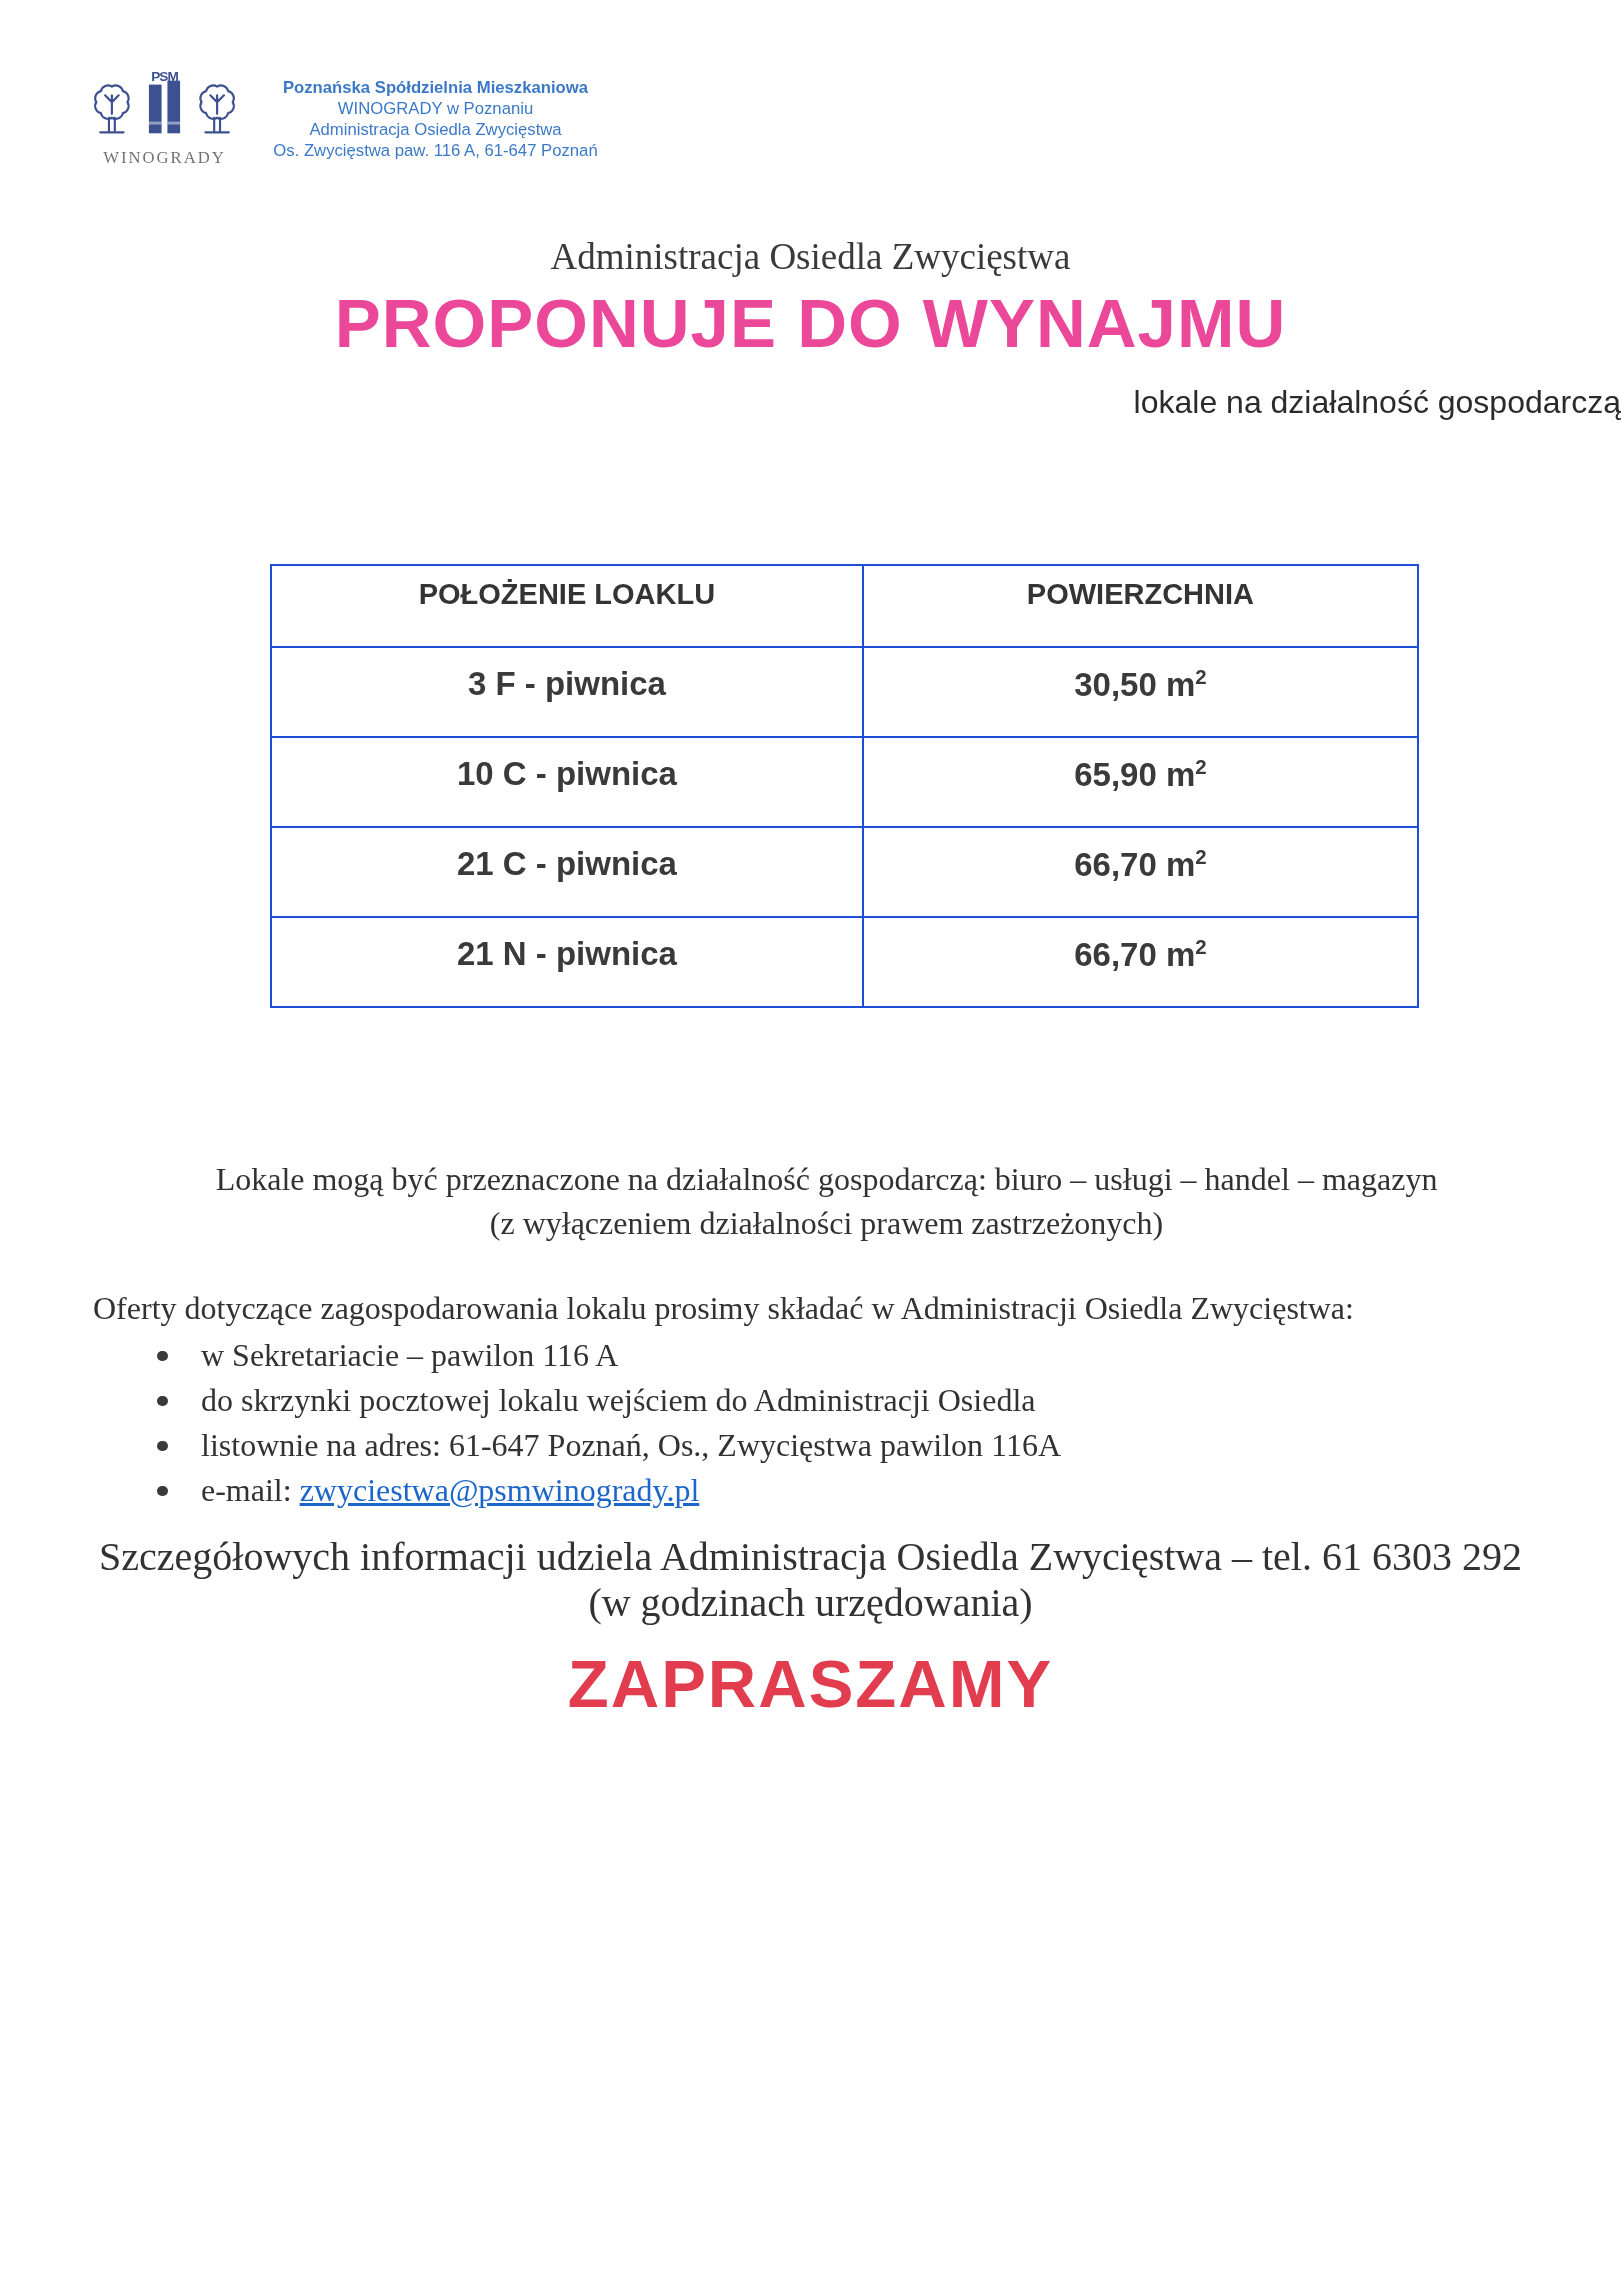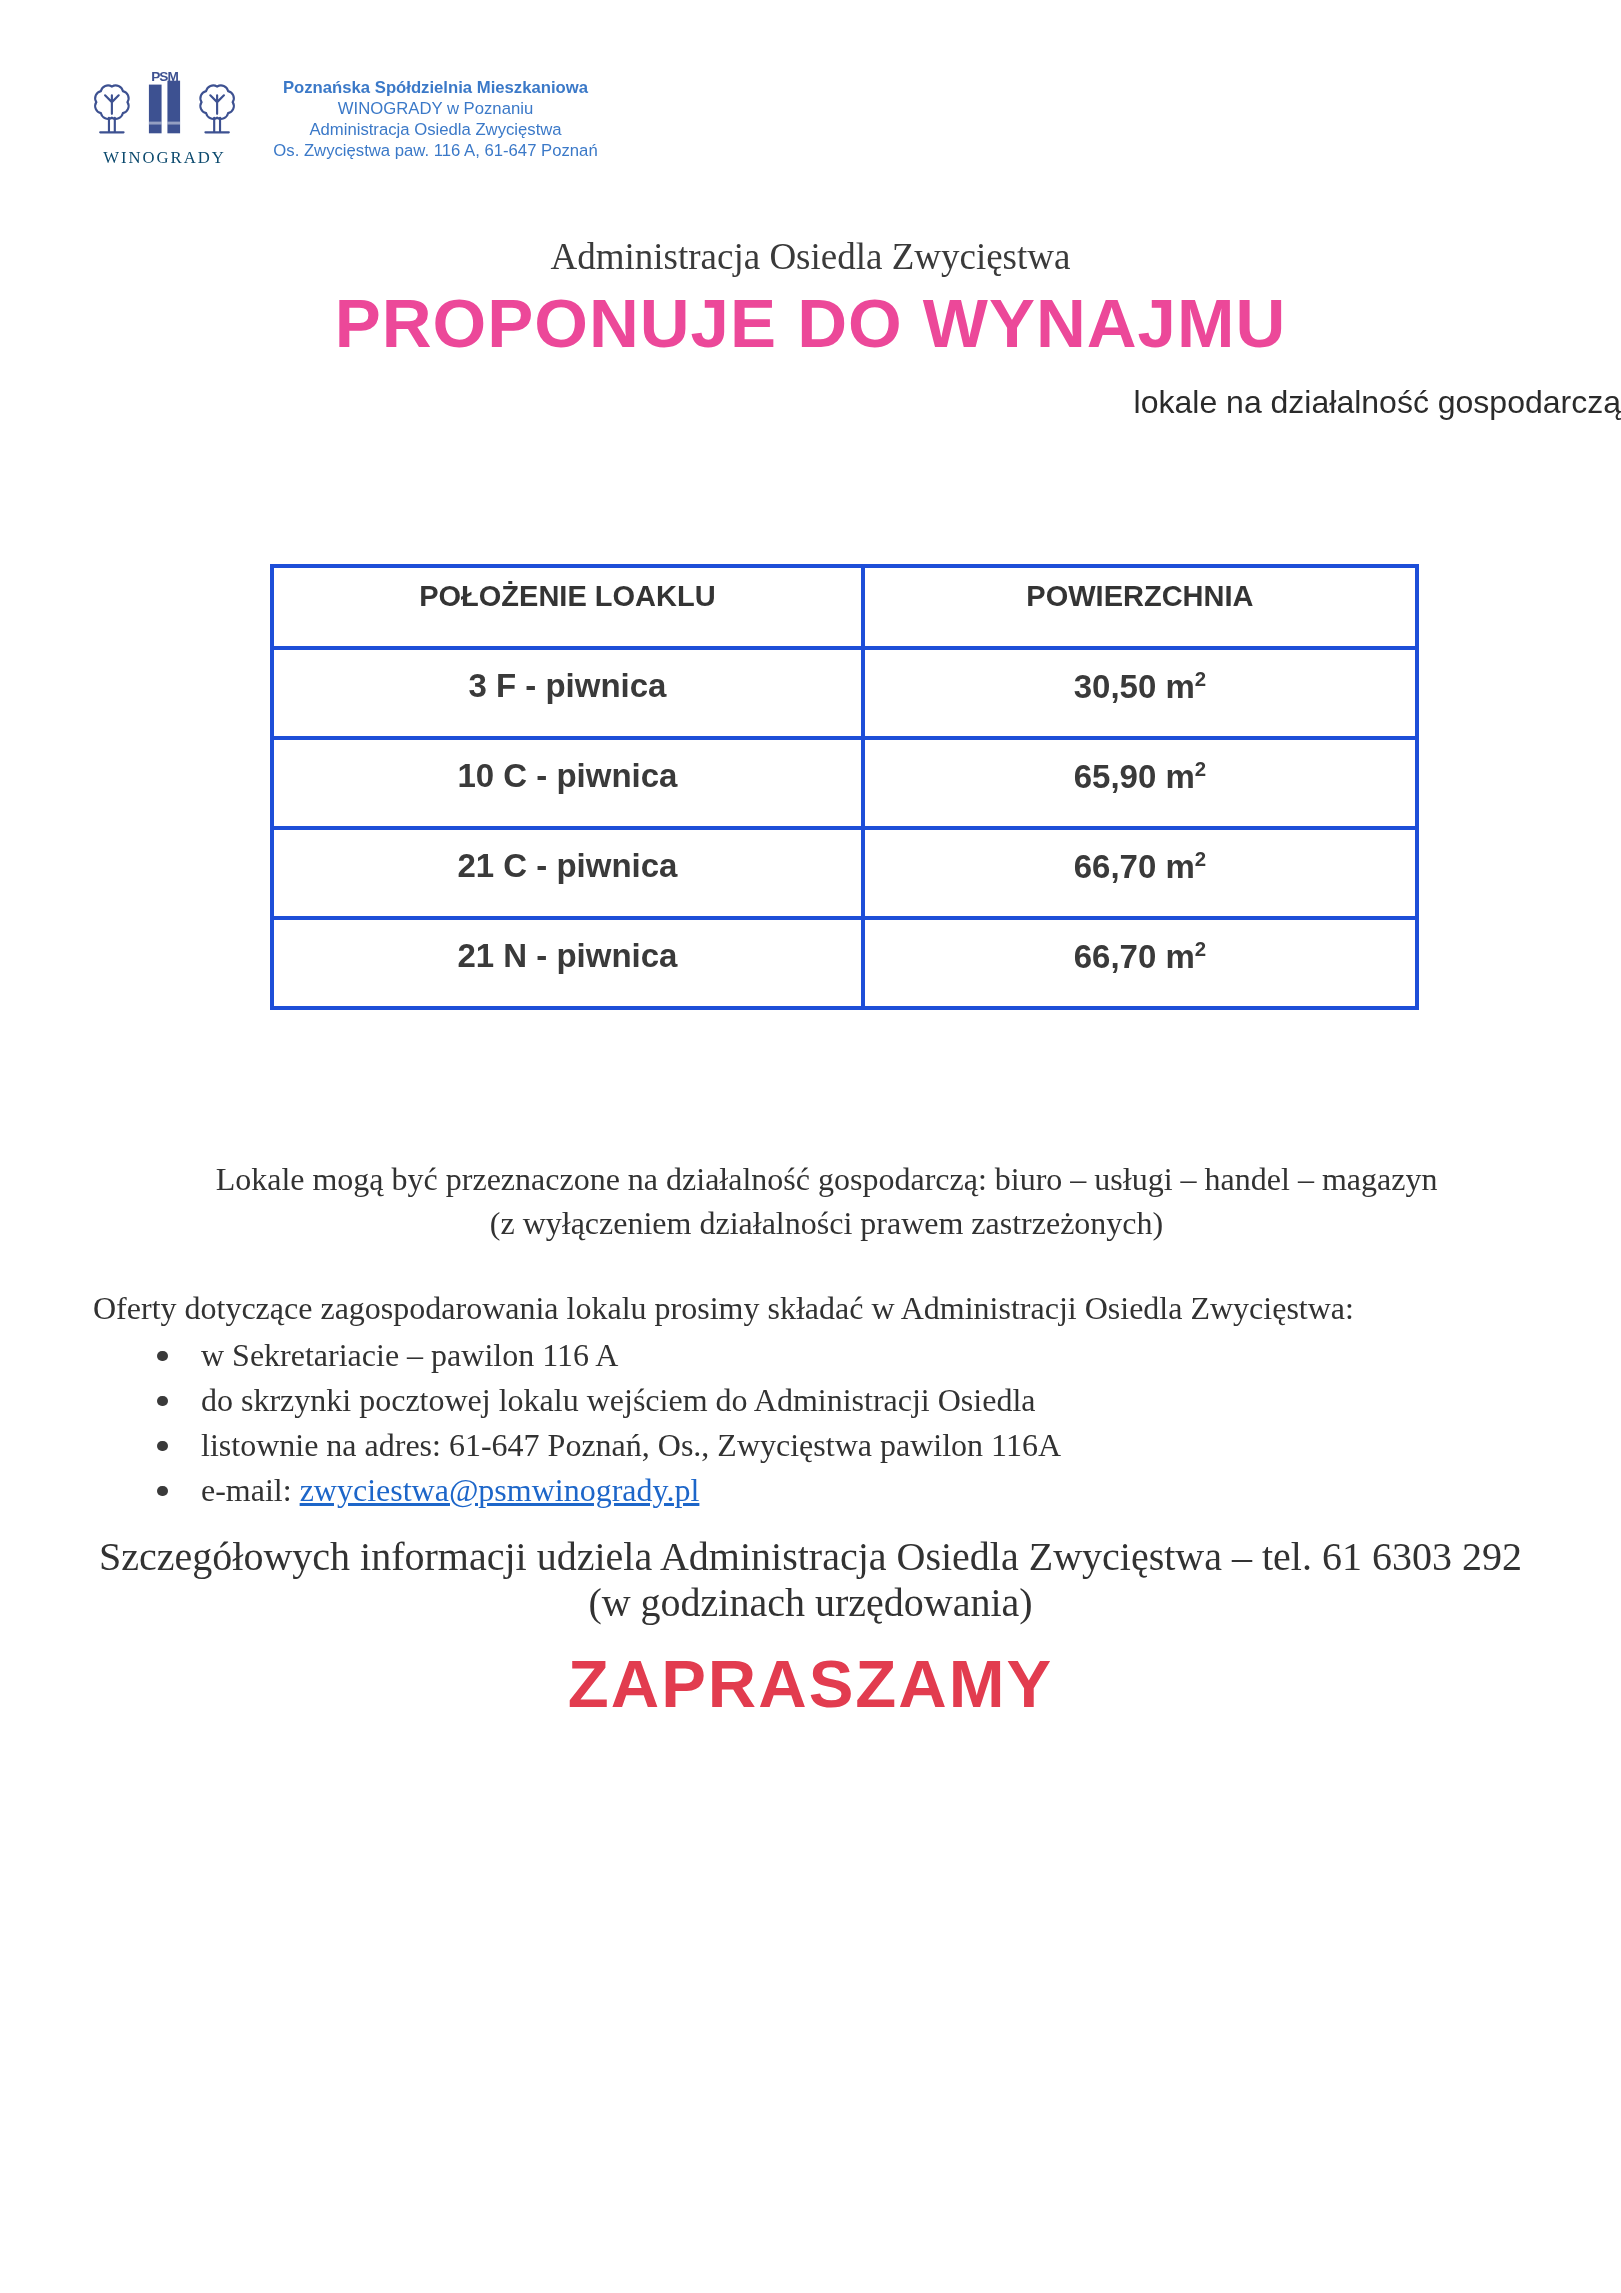--- a/index.html
+++ b/index.html
@@ -22,21 +22,21 @@
     width: 157px;
     text-align: center;
     color: #3d5191;
   }
   .logo svg { display: block; }
   .logo-name {
     margin-top: 2.9px;
     font-family: "Liberation Serif", serif;
     font-size: 16.7px;
     letter-spacing: 2px;
-    color: #0c4a6e;
+    color: #737373;
     white-space: nowrap;
   }
   .letterhead-text {
     position: absolute;
     left: 271px;
     top: 77px;
     width: 329px;
     text-align: center;
     font-family: "Liberation Sans", sans-serif;
     font-size: 16.7px;
@@ -79,21 +79,21 @@
     top: 564px;
     left: 270px;
     width: 1149px;
     border-collapse: collapse;
     table-layout: fixed;
     font-family: "Liberation Sans", sans-serif;
   }
   .offer-table col.c-loc  { width: 51.6%; }
   .offer-table col.c-area { width: 48.4%; }
   .offer-table th, .offer-table td {
-    border: 4px solid #1d4ed8;
+    border: 2px solid #1d4ed8;
     text-align: center;
     vertical-align: top;
   }
   .offer-table { border: 2.9px solid #3c3c3c; }
   .offer-table th {
     height: 82px;
     padding-top: 11.8px;
     font-size: 29px;
     font-weight: bold;
     color: #343434;

